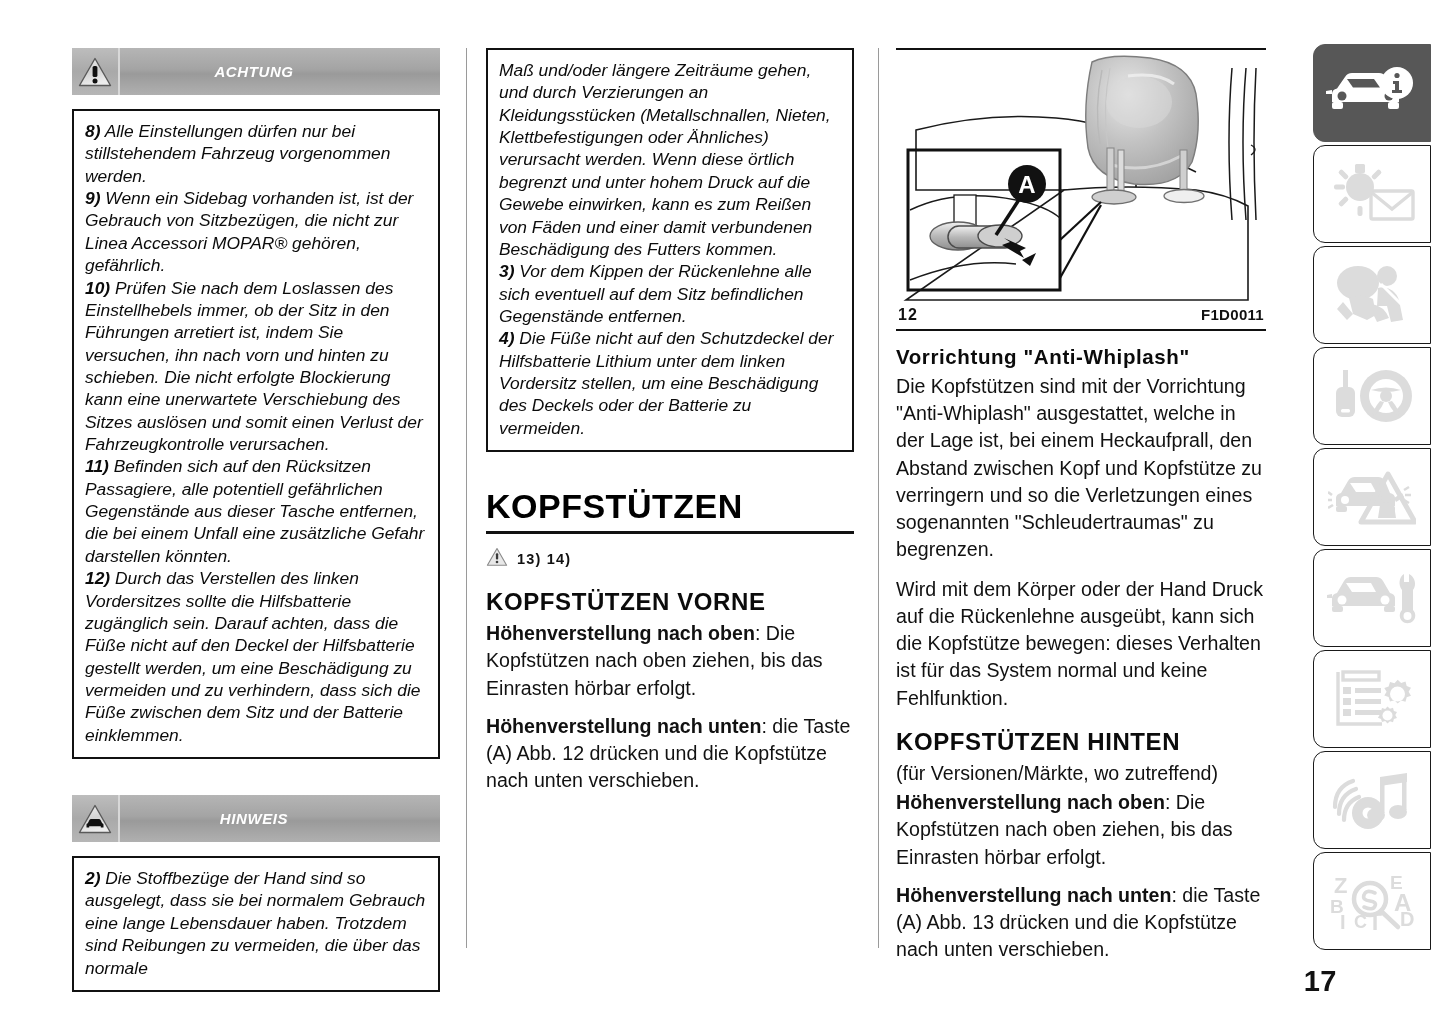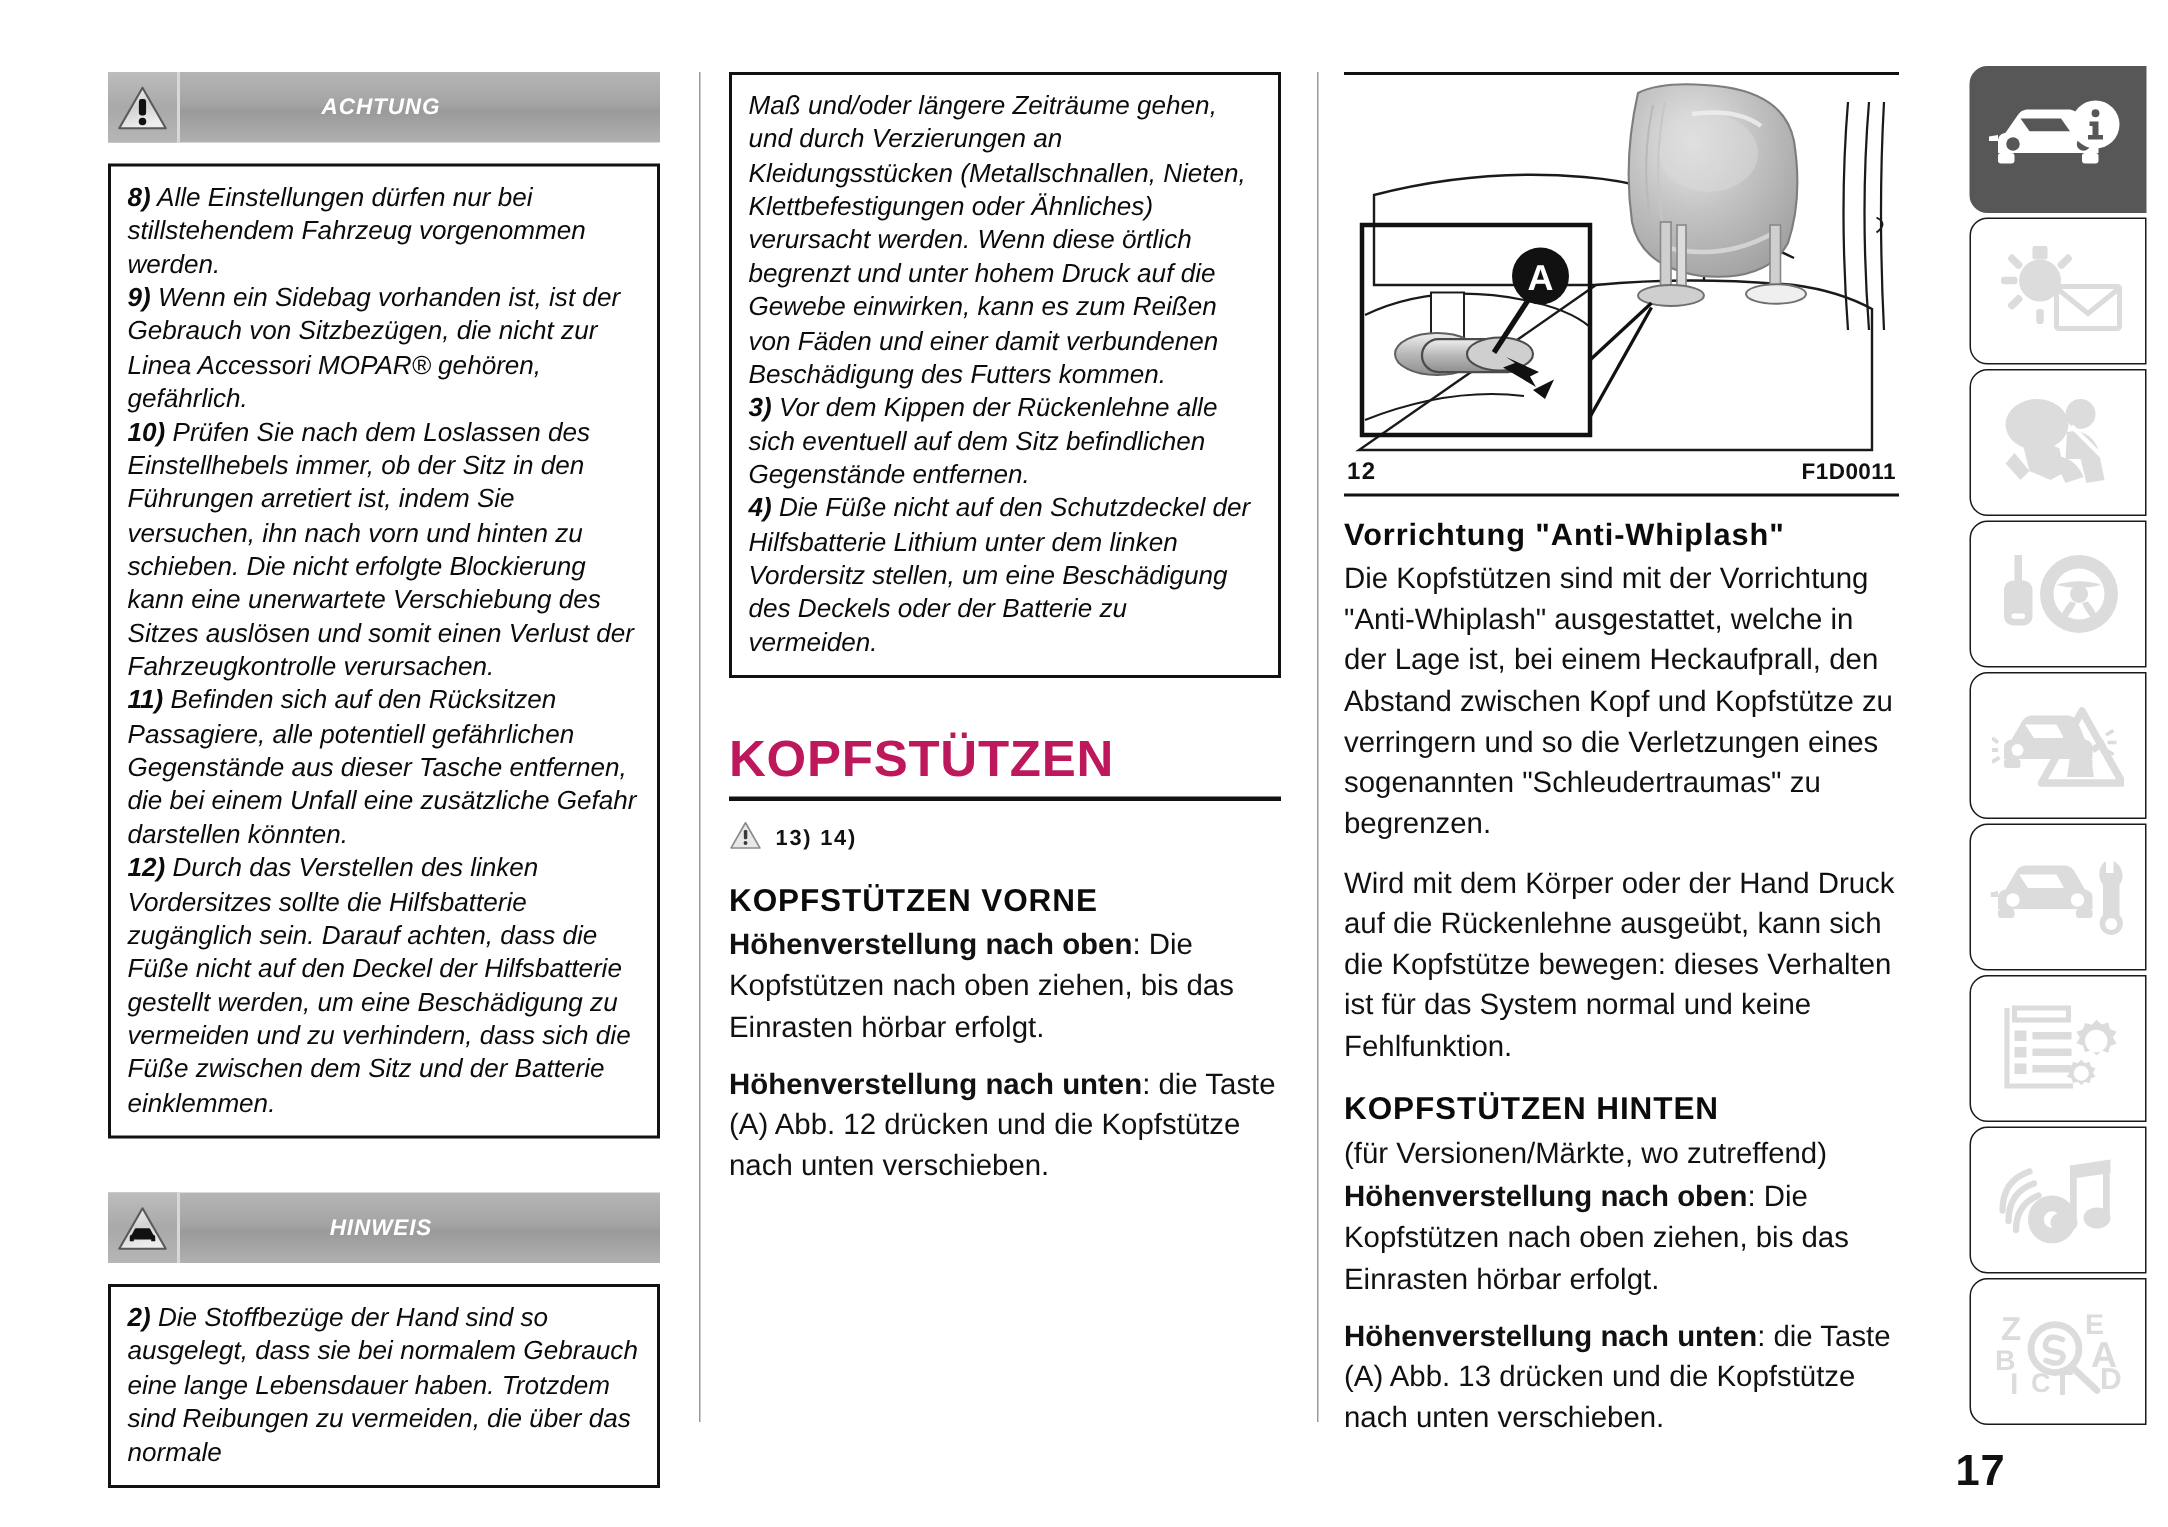--- a/index.html
+++ b/index.html
@@ -90,35 +90,35 @@
   }
 
   
   h1.chapter {
     font-size: 34px;
     font-weight: bold;
     letter-spacing: 0.5px;
     margin: 26px 0 0 0;
     padding: 0 0 5px 0;
     border-bottom: 3.5px solid #111;
-    color: #be185d;
+    color: #000000;
   }
   .ref-line {
     display: flex;
     align-items: center;
     gap: 9px;
     margin: 13px 0 18px 0;
     font-size: 14.5px;
     font-weight: bold;
     color: #111;
   }
   .ref-line .refs { letter-spacing: 1.2px; }
 
   h2.section {
-    font-size: 21px;
+    font-size: 24px;
     font-weight: bold;
     letter-spacing: 0.6px;
     margin: 0 0 4px 0;
     color: #0b0b0b;
   }
   .body-text {
     font-size: 19.6px;
     line-height: 1.39;
     color: #111;
     margin: 0 0 12px 0;

